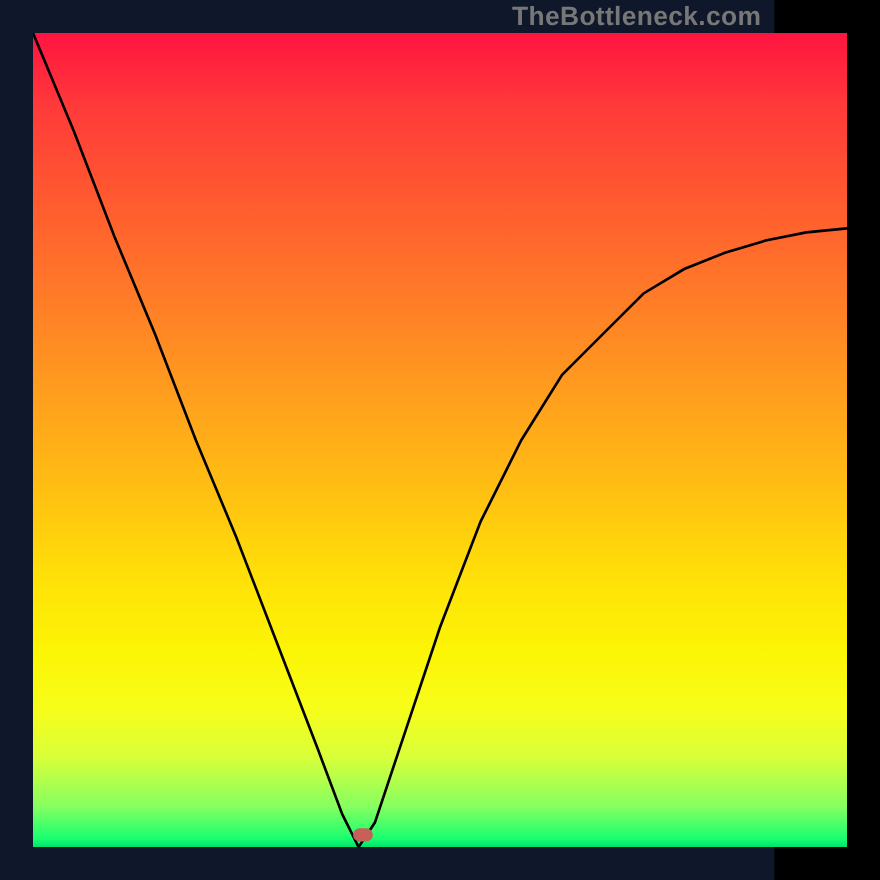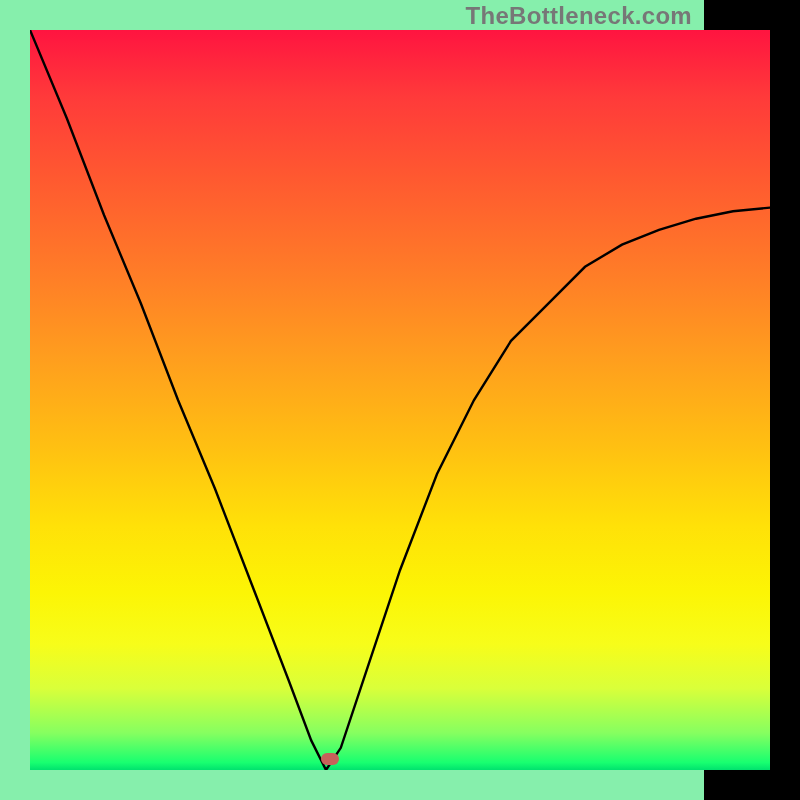--- a/index.html
+++ b/index.html
@@ -1,21 +1,21 @@
 <!DOCTYPE html>
 <html><head>
 <meta charset="utf-8">
 <style>
   * { margin: 0; padding: 0; box-sizing: border-box; }
   html, body { width: 800px; height: 800px; overflow: hidden; background: #000; }
   .frame {
     position: absolute;
     left: 0; top: 0;
     width: 704px; height: 800px;
-    background: #86efac;
+    background: #0f172a;
   }
   .watermark {
     position: absolute;
     top: 2px;
     right: 12px;
     font-family: Arial, Helvetica, sans-serif;
     font-size: 24px;
     font-weight: 600;
     color: #777;
     letter-spacing: 0.3px;

